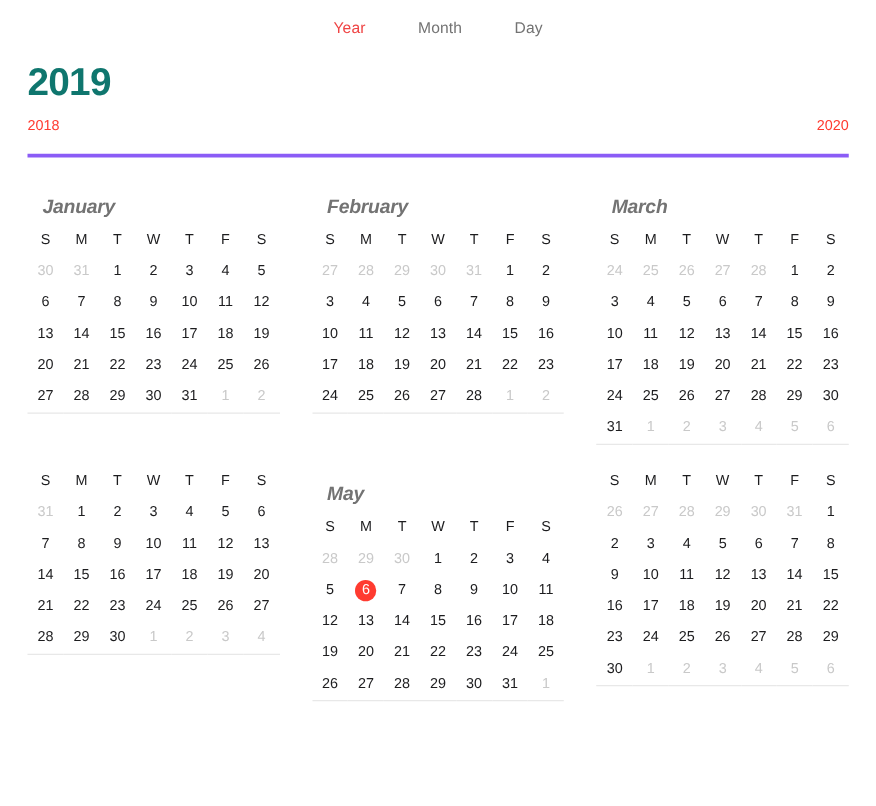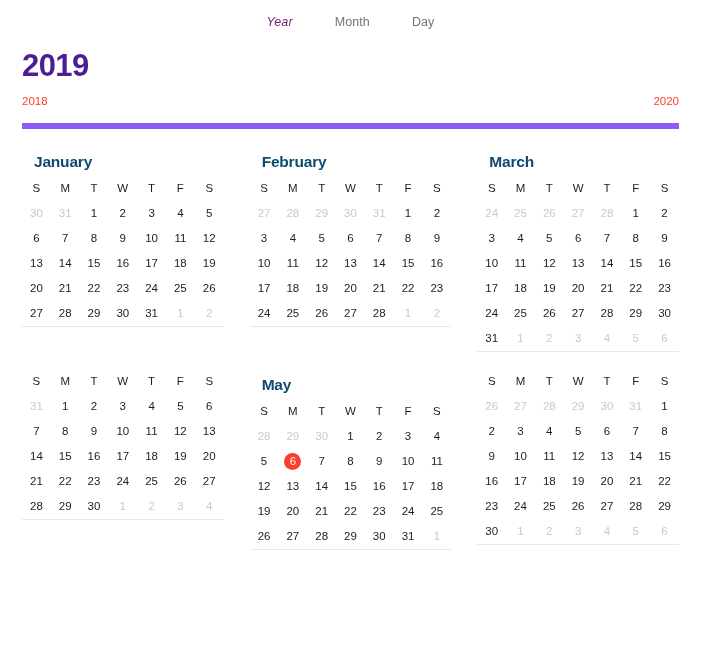--- a/index.html
+++ b/index.html
@@ -26,42 +26,41 @@
     height: 20px;
   }
   .topnav-item {
     font-size: 12.5px;
     color: #737373;
     letter-spacing: 0.1px;
     cursor: pointer;
     padding: 2px 6px;
   }
   .topnav-item.active {
-    color: #701a75;
-    font-style: italic;
+    color: #ef4444;
   }
 
   
   .year-head {
     padding: 18px 22px 0 22px;
   }
   .year-title {
     font-size: 31px;
     font-weight: bold;
     letter-spacing: -0.6px;
-    color: #4c1d95;
+    color: #0f766e;
     line-height: 1.05;
   }
 
   
   .year-nav {
     position: relative;
     margin: 12px 22px 0 22px;
     height: 28px;
-    border-bottom: 6px solid #8b5cf6;
+    border-bottom: 3px solid #8b5cf6;
   }
   .year-prev, .year-next {
     position: absolute;
     top: 0;
     font-size: 11.5px;
     color: #ff3b30;
     cursor: pointer;
   }
   .year-prev { left: 0; }
   .year-next { right: 0; text-align: right; }
@@ -74,23 +73,24 @@
     row-gap: 20px;
     padding: 20px 22px 0 22px;
     box-sizing: border-box;
   }
   .month {
     width: 100%;
   }
   .month-name {
     font-size: 15.5px;
     font-weight: bold;
-    color: #0c4a6e;
-    margin: 4px 0 8px 12px;
+    color: #737373;
+    margin: 11px 0 8px 12px;
     letter-spacing: -0.2px;
+    font-style: italic;
   }
   table.cal {
     border-collapse: collapse;
     width: 100%;
     table-layout: fixed;
   }
   table.cal th {
     font-size: 11.5px;
     font-weight: normal;
     color: #1d1d1f;

